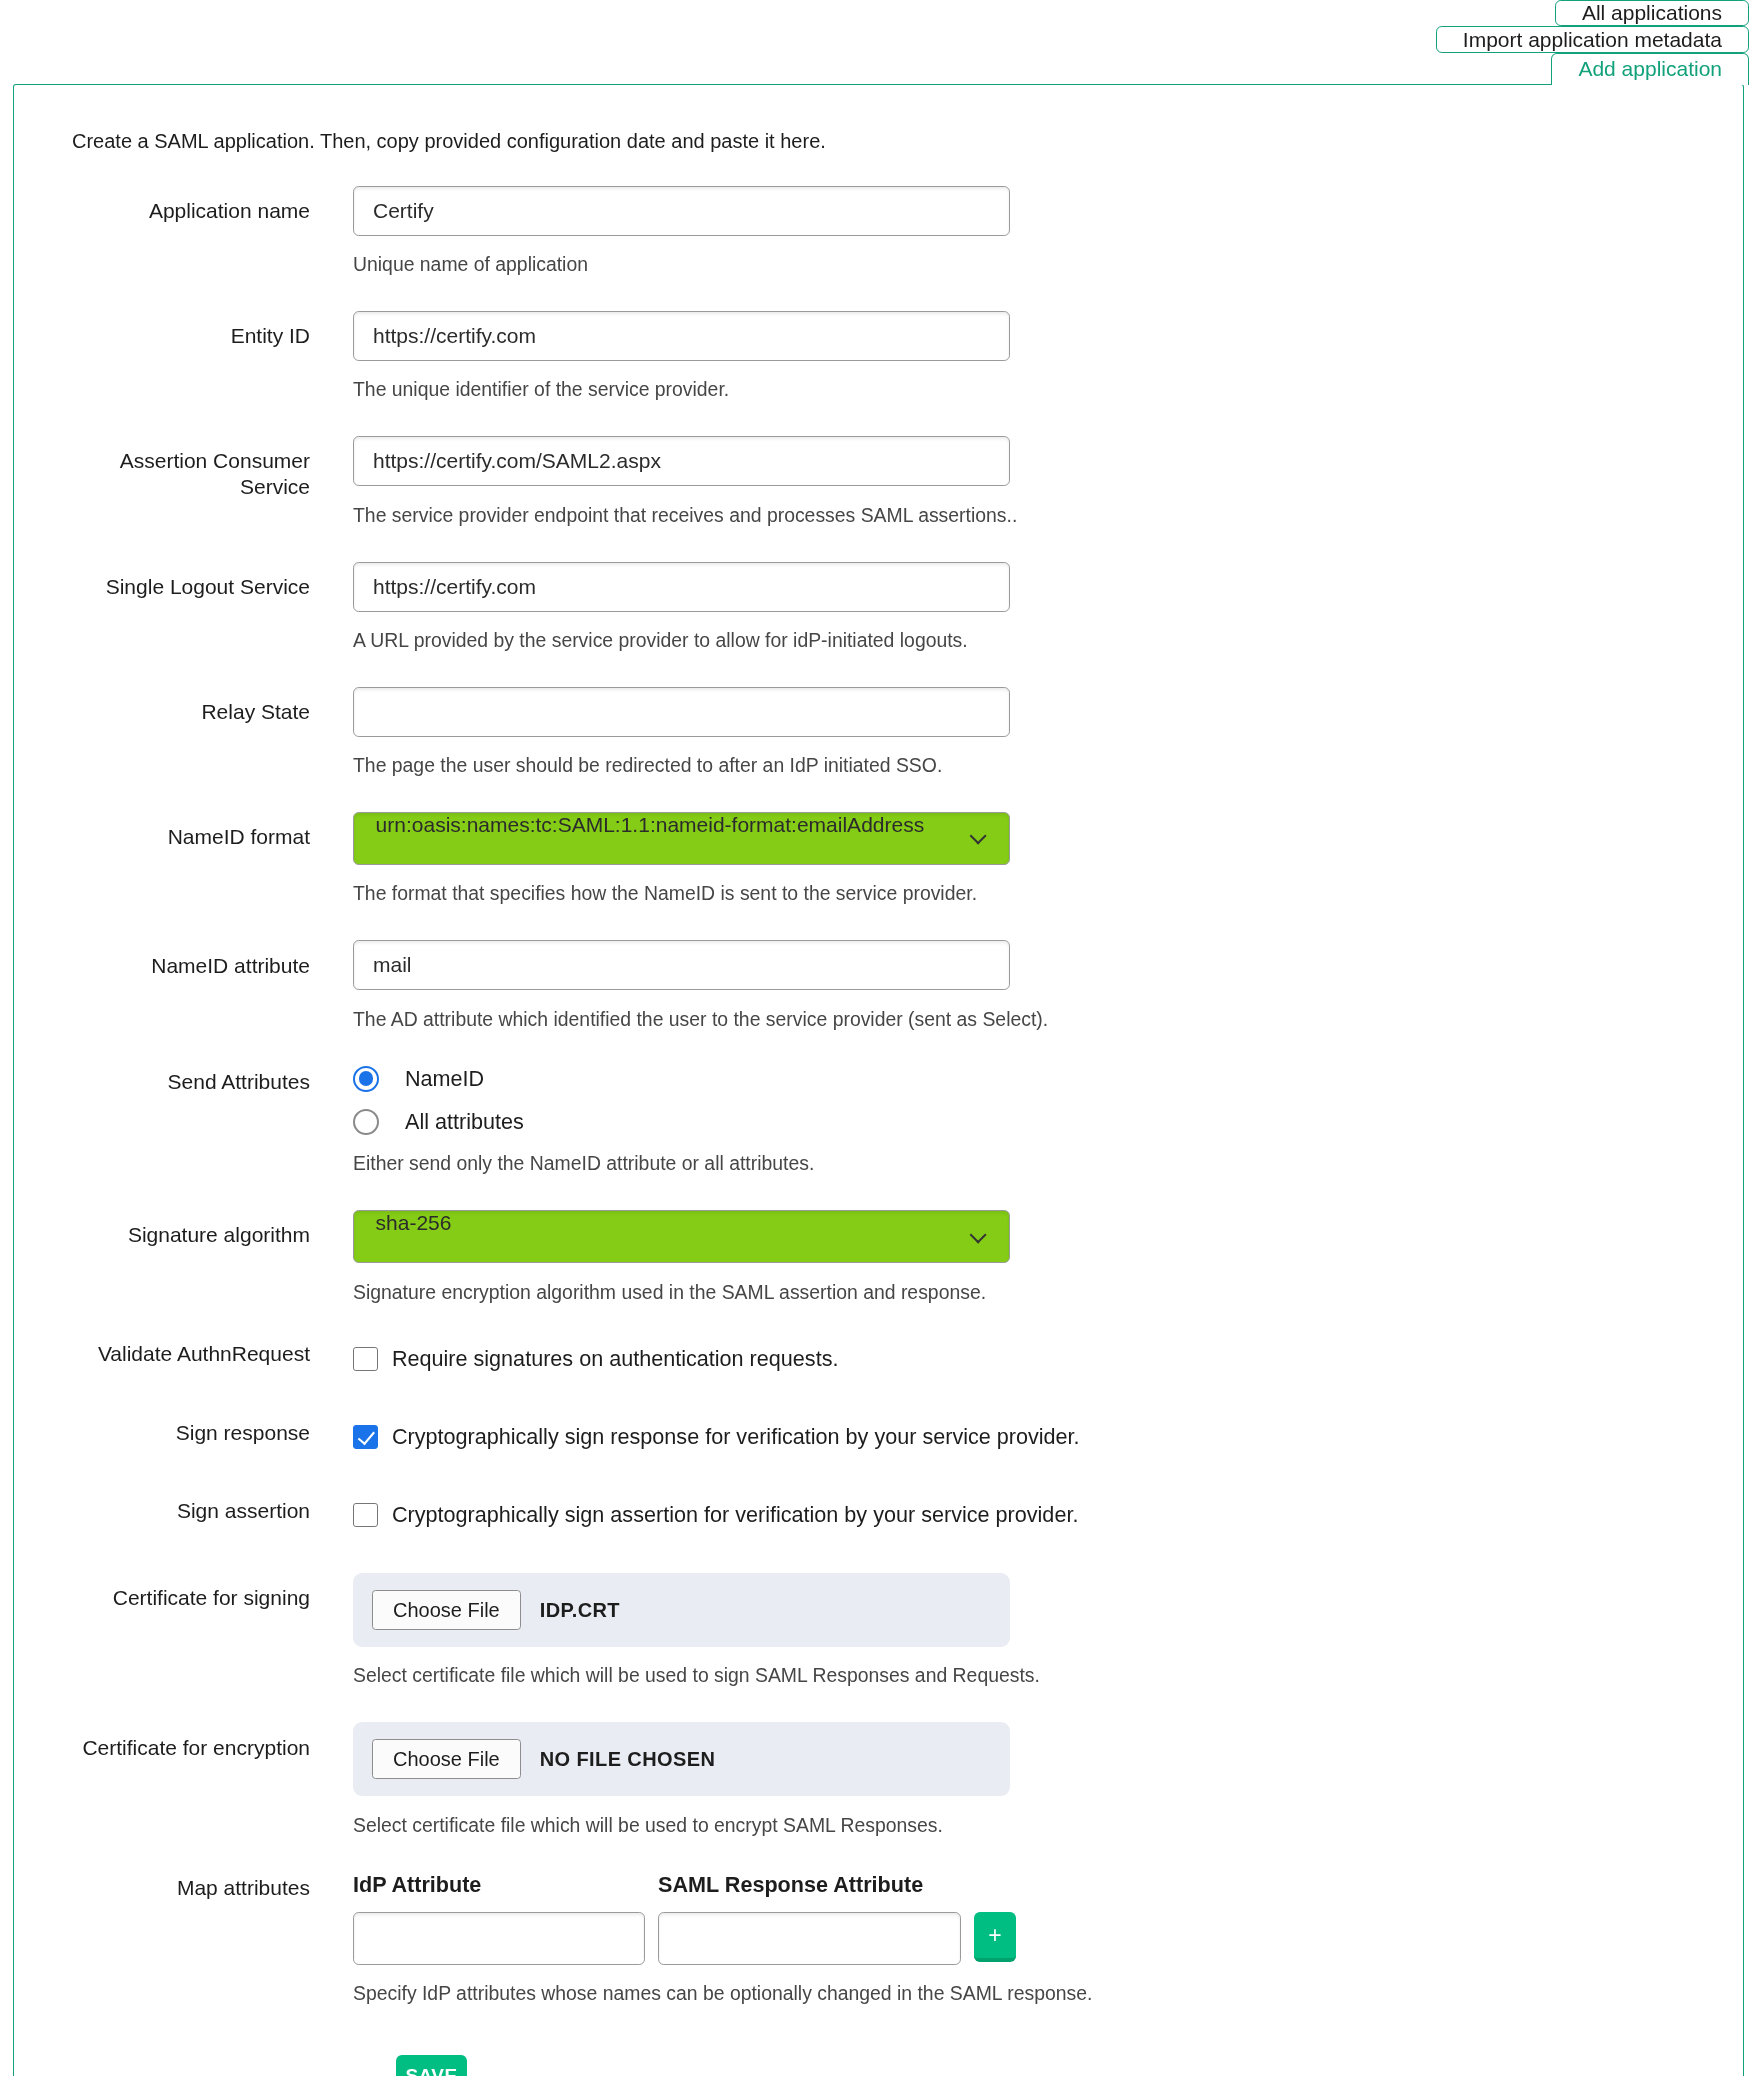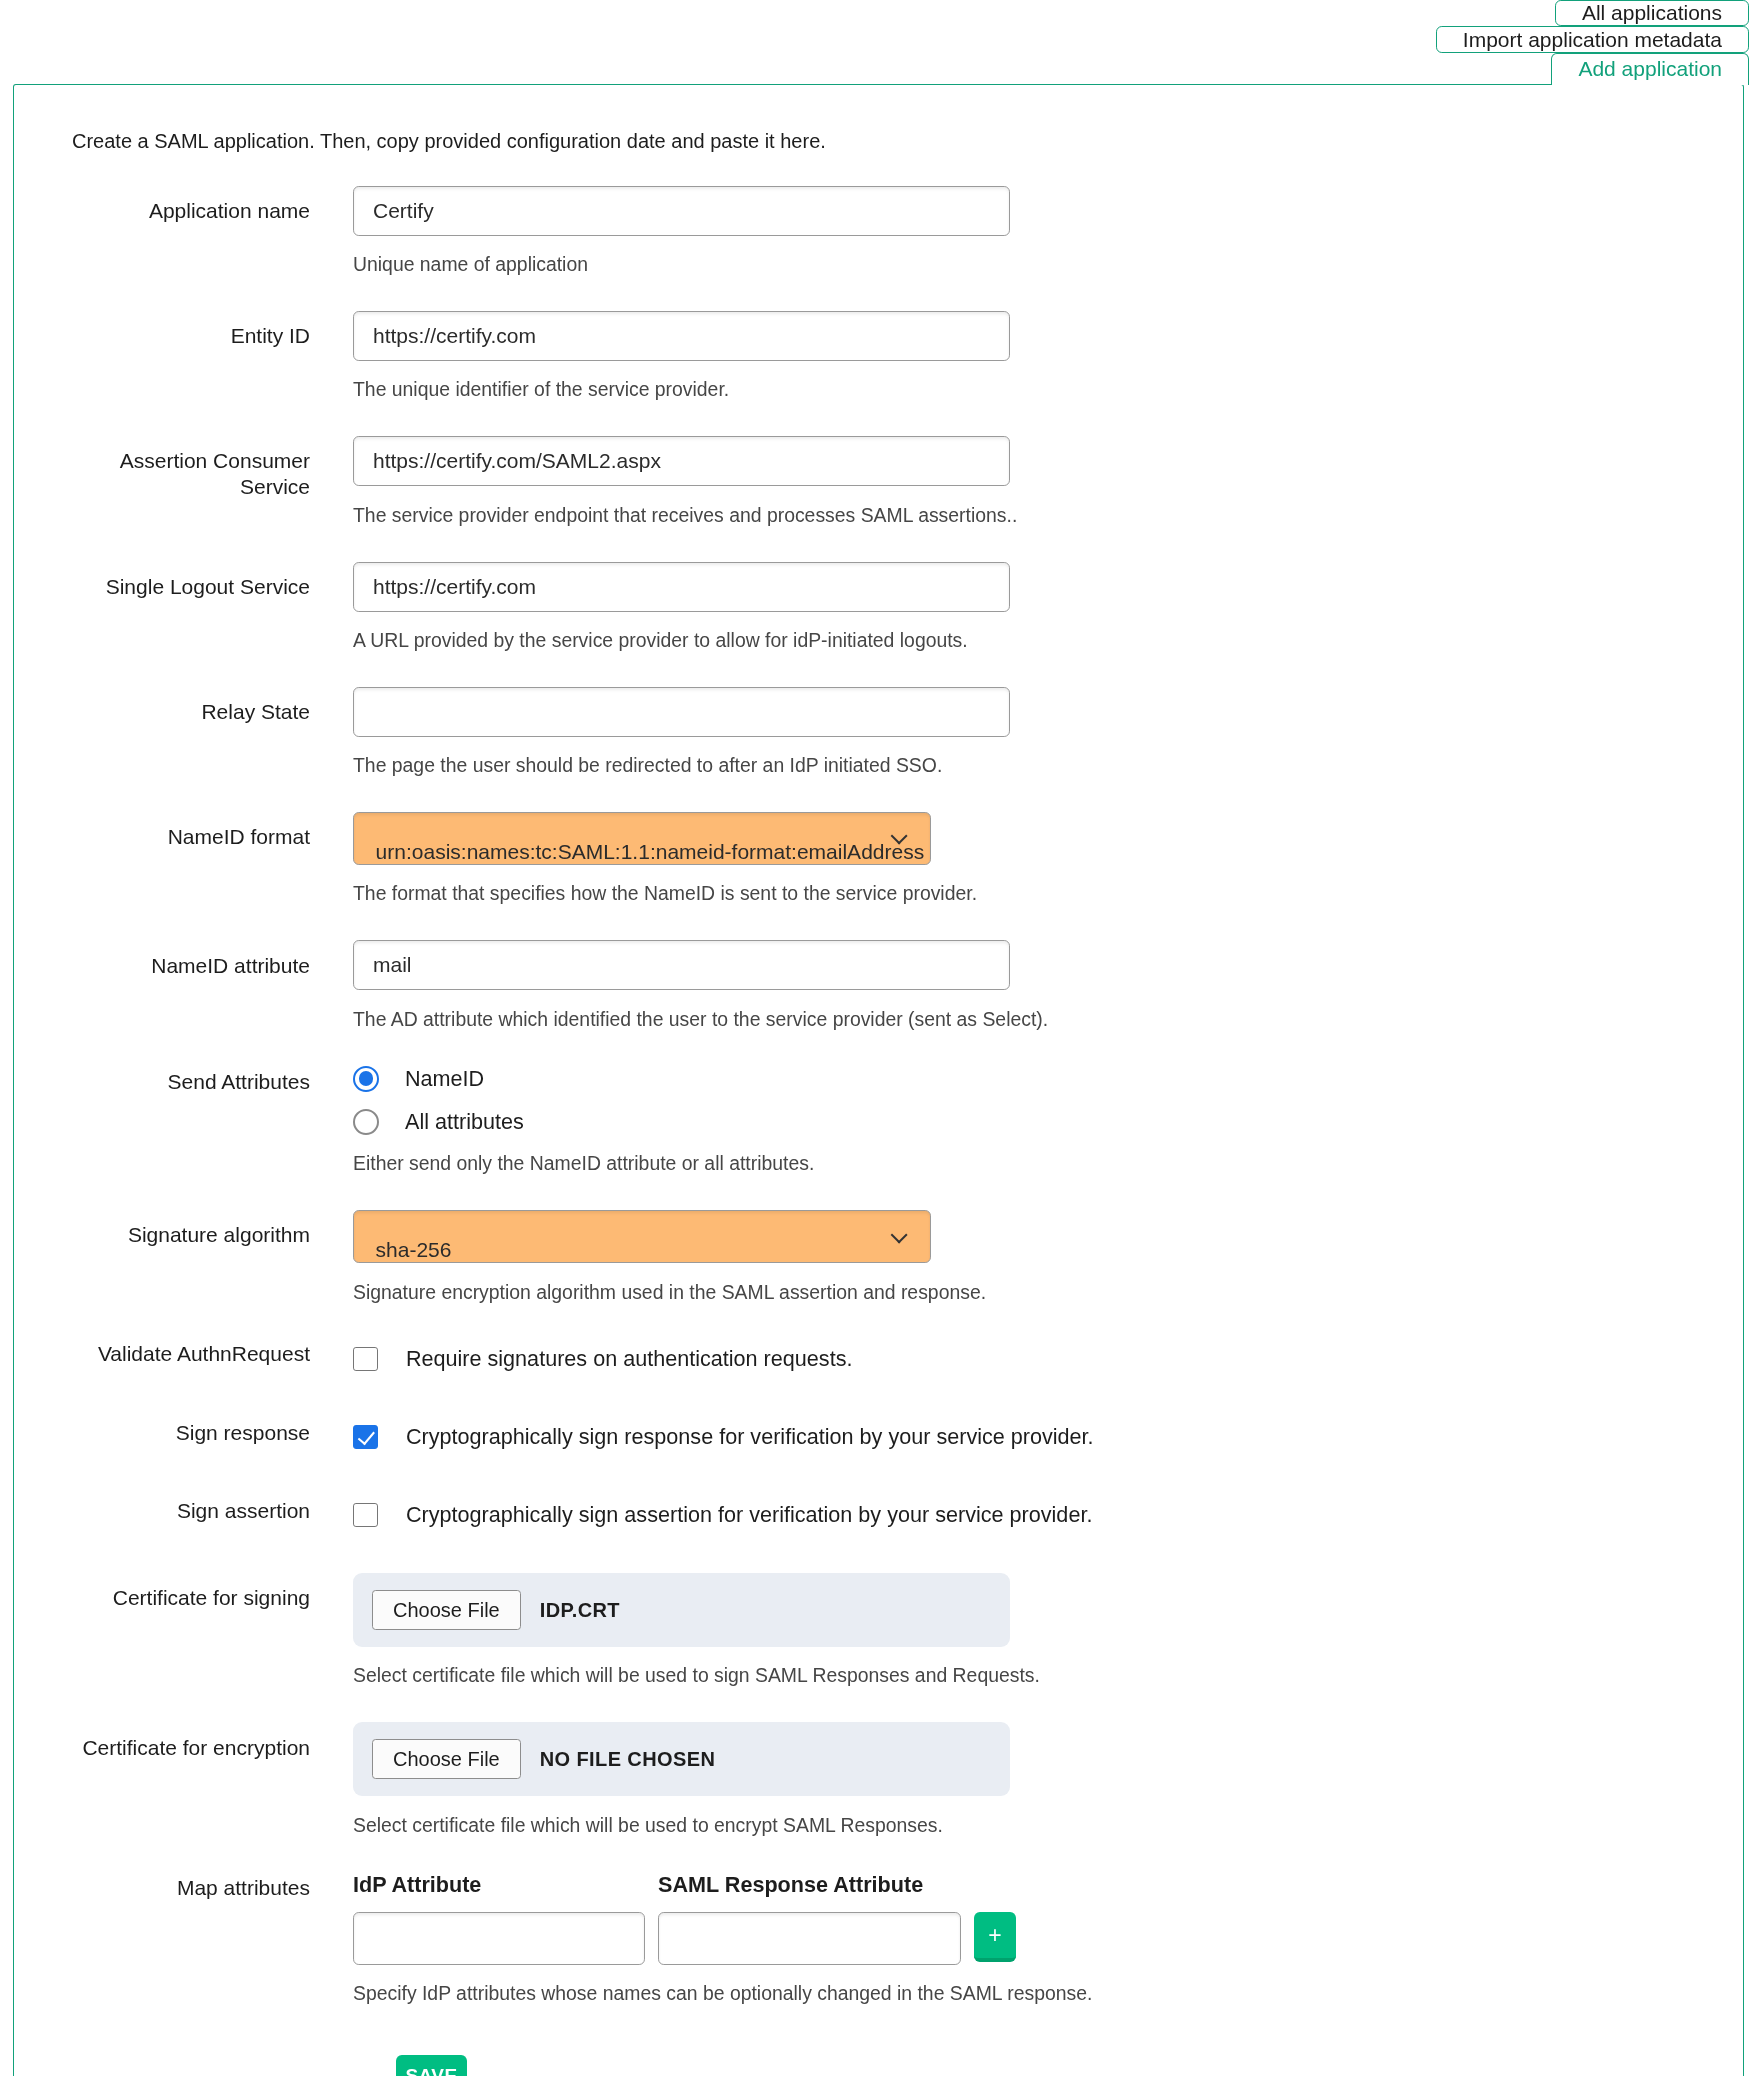--- a/index.html
+++ b/index.html
@@ -99,31 +99,31 @@
     padding:0 19px;
     font-size:21px;
     font-family:"Liberation Sans", sans-serif;
     color:#2b2b2b;
     background:#fff;
     box-shadow:inset 0 2.2px 2.9px rgba(0,0,0,0.07);
     outline:none;
   }
 
   .select{
-    width:578px;
+    width:657px;
     height:53px;
     border:1.4px solid var(--input-border);
     border-radius:5.8px;
     padding:0 50px 0 21.6px;
     font-size:21px;
     color:#2b2b2b;
-    background:#fdba74;
+    background:#84cc16;
     box-shadow:inset 0 2.2px 2.9px rgba(0,0,0,0.07);
     display:flex;
-    align-items:flex-end;
+    align-items:flex-start;
     position:relative;
     cursor:pointer;
     white-space:nowrap;
   }
   .chevron{
     position:absolute;
     right:24.5px;
     top:17.3px;
     width:12.2px;
     height:12.2px;
@@ -141,21 +141,21 @@
 
   
   .radio-row{display:flex;align-items:center;margin-bottom:17.3px;font-size:21.6px;cursor:pointer;gap:16px;}
   .radio{width:26px;height:26px;border-radius:50%;margin-right:10px;flex:none;position:relative;}
   .radio.on{border:2.2px solid var(--blue);}
   .radio.on::after{content:"";position:absolute;left:3.6px;top:3.6px;right:3.6px;bottom:3.6px;background:var(--blue);border-radius:50%;}
   .radio.off{border:2.2px solid #8a8a8a;}
 
   
   .fg.checkrow{margin-bottom:45px;}
-  .check-row{display:flex;align-items:center;font-size:21.6px;padding-top:7.2px;cursor:pointer;white-space:nowrap;gap:14px;}
+  .check-row{display:flex;align-items:center;font-size:21.6px;padding-top:7.2px;cursor:pointer;white-space:nowrap;}
   .checkbox{width:24.5px;height:24.5px;border:1.4px solid #767676;border-radius:2.9px;margin-right:14.4px;flex:none;background:#fff;position:relative;}
   .checkbox.on{background:var(--blue);border-color:var(--blue);}
   .checkbox.on::after{content:"";position:absolute;left:8px;top:2.2px;width:6.5px;height:13.7px;border-right:2.9px solid #fff;border-bottom:2.9px solid #fff;transform:rotate(40deg);}
 
   
   .file-box{
     width:657px;height:74px;background:var(--file-bg);border-radius:9px;
     display:flex;align-items:center;padding:0 19px;
   }
   .file-btn{

